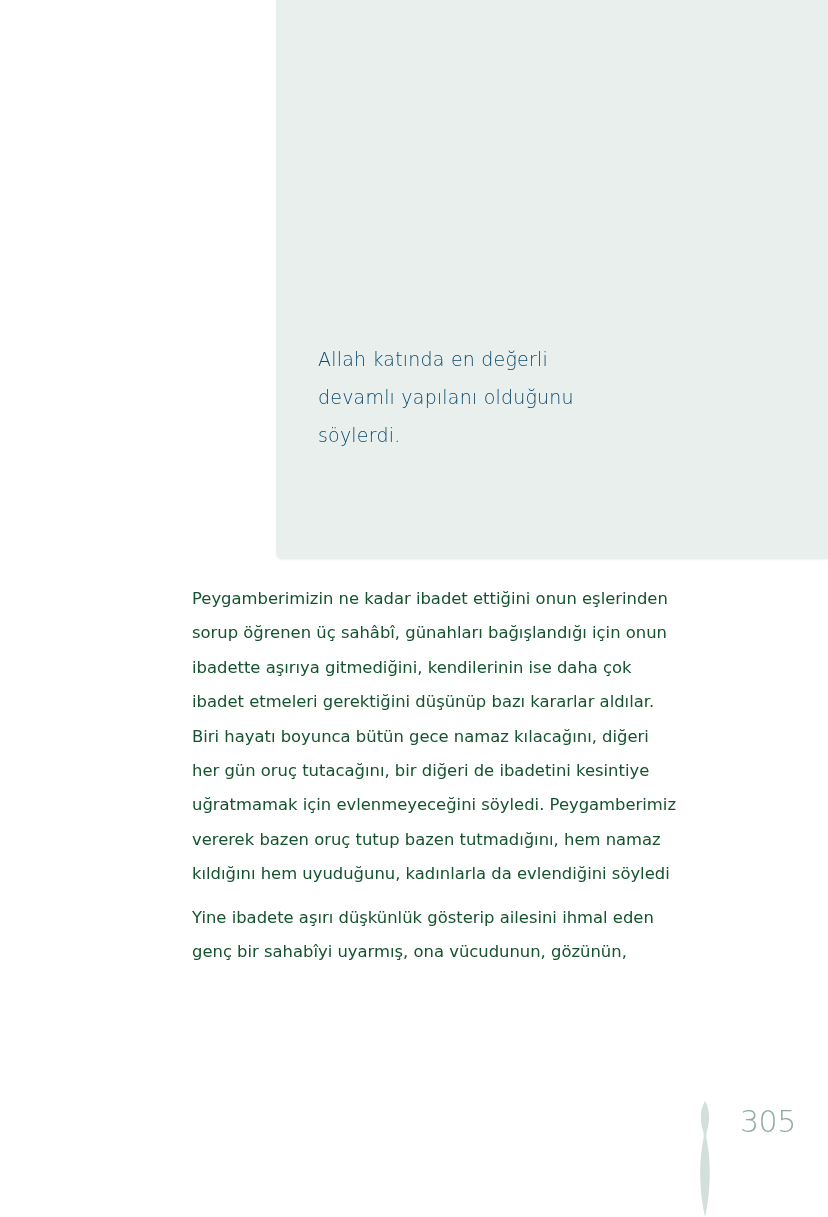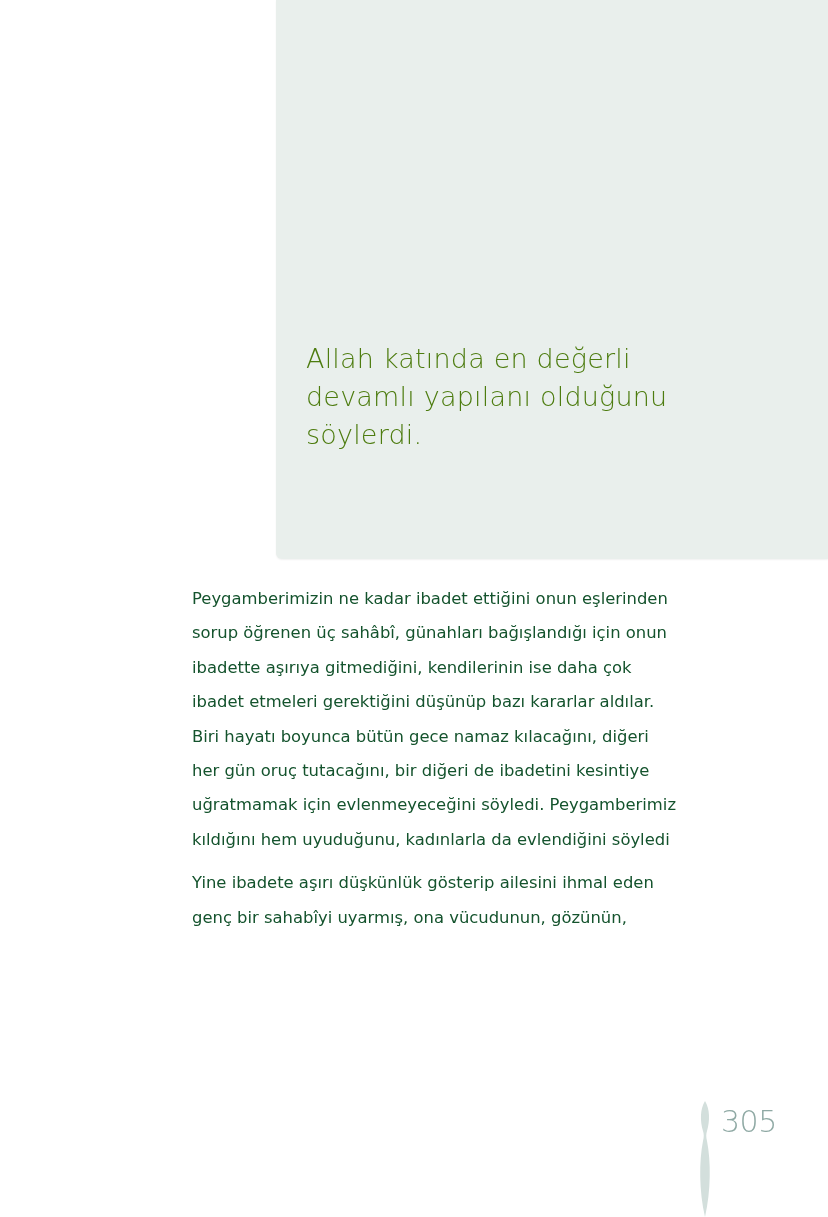--- a/index.html
+++ b/index.html
@@ -19,28 +19,28 @@
       left: 276px;
       top: 0;
       width: 556px;
       height: 559px;
       background: #e9efec;
       border-radius: 0 0 6px 6px;
       box-shadow: 0 1px 2px rgba(0,0,0,0.06);
     }
     .quote-text {
       position: absolute;
-      left: 306px;
+      left: 318px;
       top: 340px;
       width: 420px;
       margin: 0;
-      color: #4d7c0f;
+      color: #0c4a6e;
       font-family: "DejaVu Sans", sans-serif;
       font-weight: 300;
-      font-size: 27px;
+      font-size: 19px;
       line-height: 38px;
       letter-spacing: 0.2px;
     }
     .quote-text span {
       display: block;
       white-space: nowrap;
     }
     .body-text {
       position: absolute;
       left: 192px;
@@ -61,21 +61,21 @@
     }
     .page-ornament {
       position: absolute;
       left: 696px;
       top: 1101px;
       width: 18px;
       height: 116px;
     }
     .page-number {
       position: absolute;
-      left: 721px;
+      left: 740px;
       top: 1103px;
       color: #8fa9a4;
       font-family: "DejaVu Sans", sans-serif;
       font-weight: 300;
       font-size: 30px;
       line-height: 38px;
       letter-spacing: -0.5px;
     }
   </style>
 </head>
@@ -91,20 +91,21 @@
 
 <div class="body-text">
   <p class="para">
     <span class="line">Peygamberimizin ne kadar ibadet ettiğini onun eşlerinden</span>
     <span class="line">sorup öğrenen üç sahâbî, günahları bağışlandığı için onun</span>
     <span class="line">ibadette aşırıya gitmediğini, kendilerinin ise daha çok</span>
     <span class="line">ibadet etmeleri gerektiğini düşünüp bazı kararlar aldılar.</span>
     <span class="line">Biri hayatı boyunca bütün gece namaz kılacağını, diğeri</span>
     <span class="line">her gün oruç tutacağını, bir diğeri de ibadetini kesintiye</span>
     <span class="line">uğratmamak için evlenmeyeceğini söyledi. Peygamberimiz</span>
+    <span class="line">vererek bazen oruç tutup bazen tutmadığını, hem namaz</span>
     <span class="line">kıldığını hem uyuduğunu, kadınlarla da evlendiğini söyledi</span>
   </p>
   <p class="para">
     <span class="line">Yine ibadete aşırı düşkünlük gösterip ailesini ihmal eden</span>
     <span class="line">genç bir sahabîyi uyarmış, ona vücudunun, gözünün,</span>
   </p>
 </div>
 
 <svg class="page-ornament" viewBox="0 0 18 116" xmlns="http://www.w3.org/2000/svg">
   <path d="M9 0 C4 8, 4 20, 7 30 C8 33, 8 36, 7 40 C3 60, 3 90, 9 116 C15 90, 15 60, 11 40 C10 36, 10 33, 11 30 C14 20, 14 8, 9 0 Z" fill="#d3dfdc"></path>

